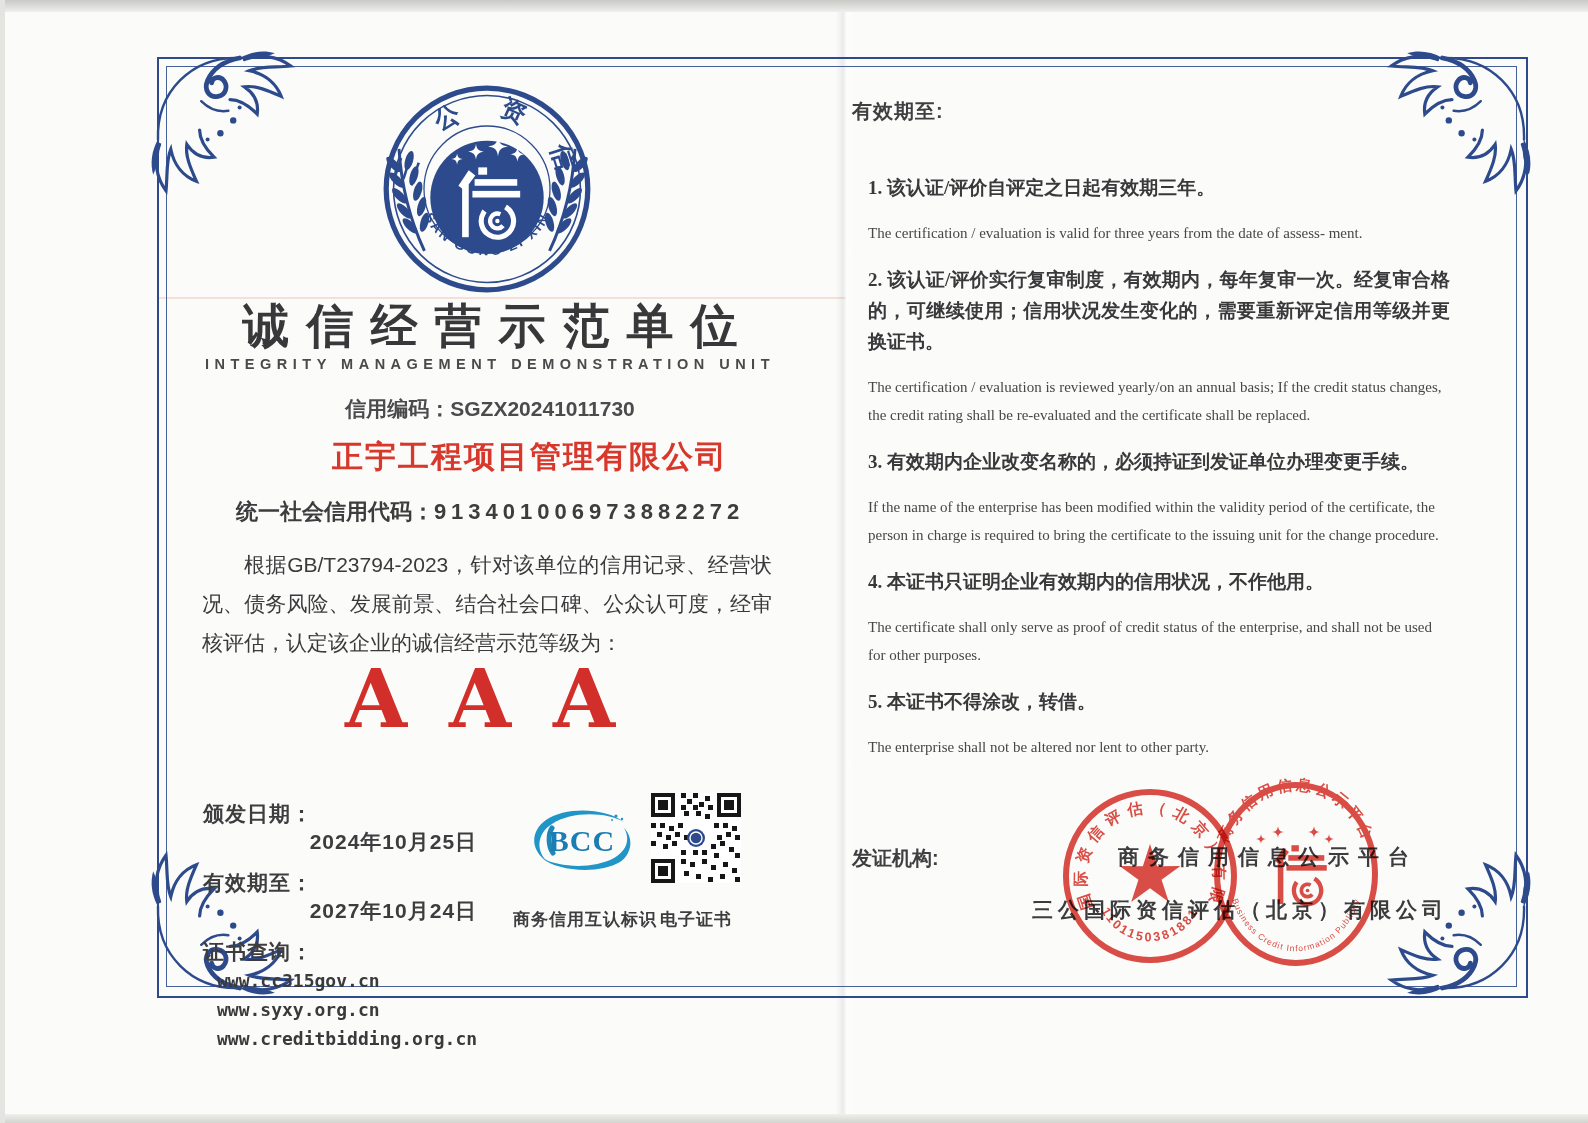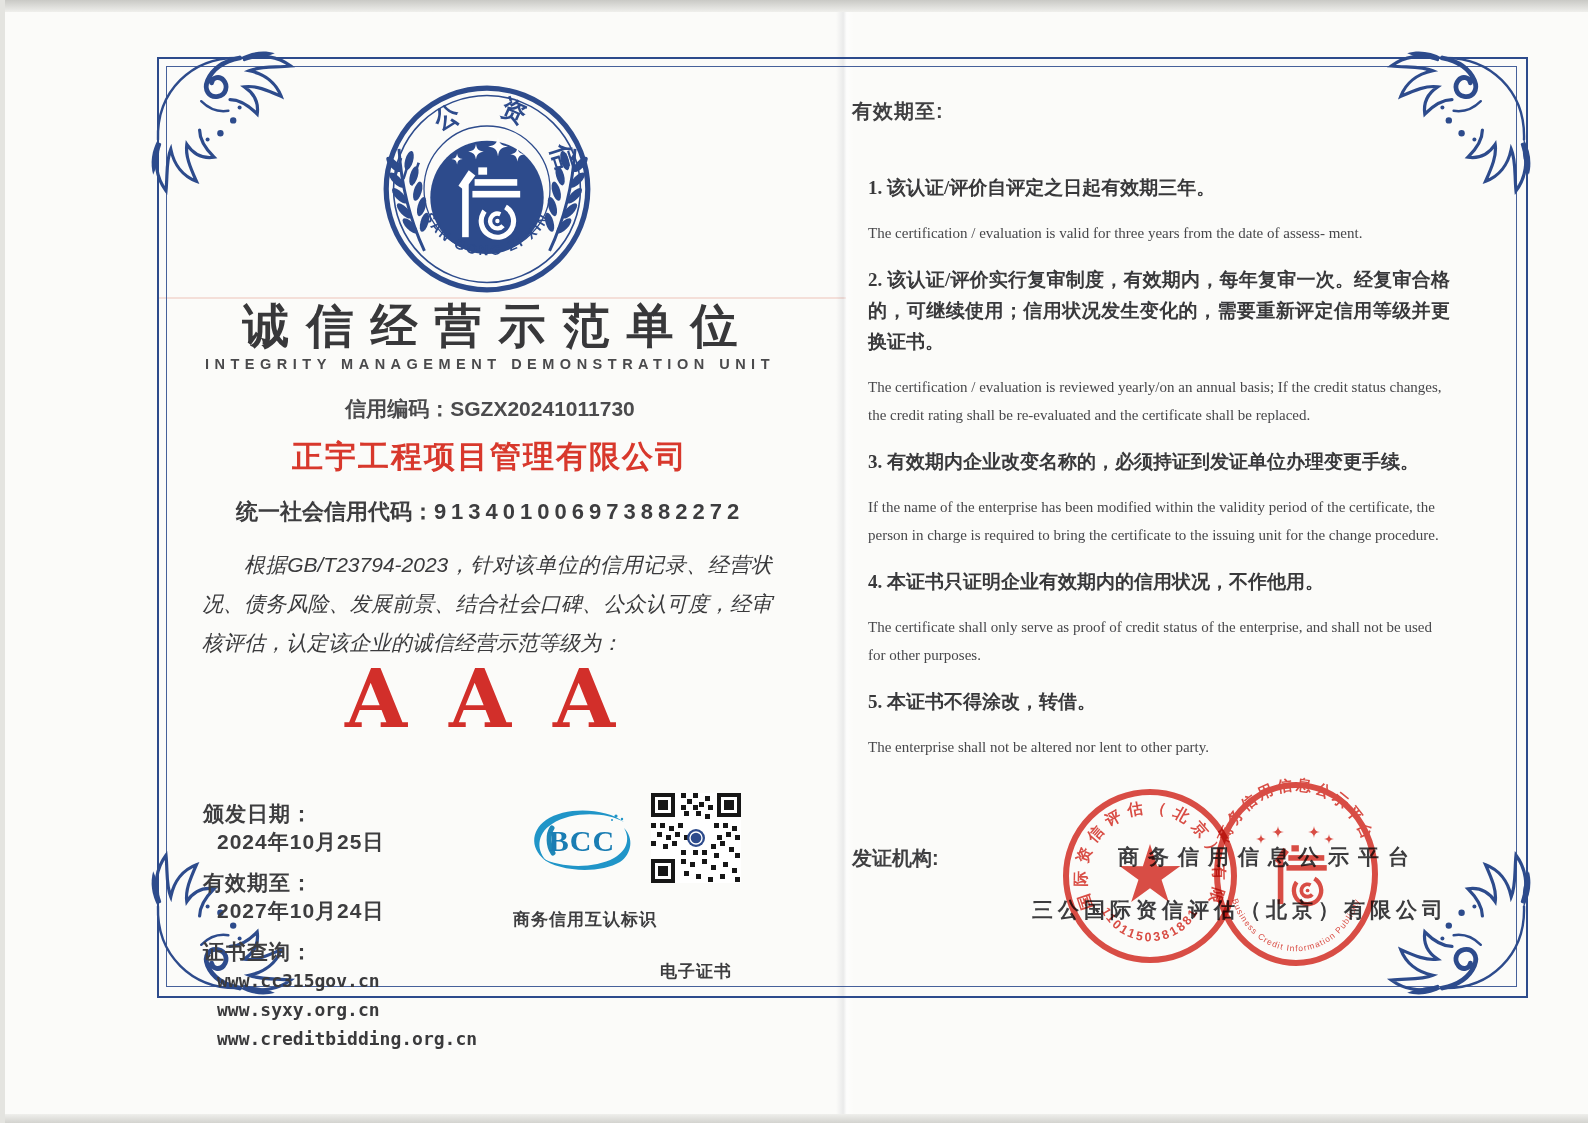--- a/index.html
+++ b/index.html
@@ -30,40 +30,40 @@
   
   .logo{position:absolute;left:382px;top:84px;width:210px;height:210px;}
   .title-cn{position:absolute;left:160px;top:295px;width:660px;text-align:center;
             font-size:47px;font-weight:bold;color:#38383a;letter-spacing:17px;
             text-indent:17px;white-space:nowrap;}
   .title-en{position:absolute;left:160px;top:356px;width:660px;text-align:center;
             font-size:14.5px;font-weight:bold;color:#4a4a4c;letter-spacing:5.5px;white-space:nowrap;}
   .credit-line{position:absolute;left:160px;top:395px;width:660px;text-align:center;
                font-size:21px;color:#4b4b4d;font-weight:bold;}
   .company{position:absolute;left:160px;top:436px;width:660px;text-align:center;
-           font-size:31px;font-weight:bold;color:#d8382c;letter-spacing:2px;}
+           font-size:31px;font-weight:bold;color:#d8382c;letter-spacing:2px;padding-left:40px;}
   .uscc{position:absolute;left:160px;top:497px;width:660px;text-align:center;
         font-size:22px;font-weight:bold;color:#3d3d3f;}
   .uscc .val{letter-spacing:5px;}
   .body-par{position:absolute;left:202px;top:545px;width:570px;font-size:21px;
-            line-height:39px;color:#3a3a3c;text-align:justify;text-indent:2em;font-weight:500;font-style:italic;}
+            line-height:39px;color:#3a3a3c;text-align:justify;text-indent:2em;font-weight:500;}
   .rating{position:absolute;left:160px;top:652px;width:640px;text-align:center;
           font-family:"DejaVu Serif",serif;font-size:80px;font-weight:bold;color:#d22f2a;
           letter-spacing:42px;text-indent:42px;}
   .info-rows{position:absolute;left:203px;top:800px;color:#3d3d3f;}
   .info-row{display:flex;margin-bottom:13px;font-size:21px;font-weight:bold;flex-direction:column;}
   .info-row .lbl{width:118px;letter-spacing:1px;flex:none;}
-  .info-row .val{margin-left:14px;letter-spacing:1px;}
+  .info-row .val{margin-left:14px;letter-spacing:1px;text-align:right;}
   .url-list{margin-left:14px;font-family:"DejaVu Sans Mono",monospace;font-weight:bold;
             font-size:18px;line-height:29px;color:#3a3a3c;}
   .bcc{position:absolute;left:528px;top:806px;width:108px;height:70px;}
   .bcc-label{position:absolute;left:505px;top:908px;width:160px;text-align:center;
              font-size:17px;color:#3d3d3f;font-weight:bold;letter-spacing:1px;}
   .qr{position:absolute;left:651px;top:793px;width:90px;height:90px;}
-  .qr-label{position:absolute;left:641px;top:960px;width:110px;text-align:center;
+  .qr-label{position:absolute;left:641px;top:908px;width:110px;text-align:center;
             font-size:17px;color:#3d3d3f;font-weight:bold;letter-spacing:1px;}
 
   
   .notes-heading{position:absolute;left:852px;top:98px;font-size:20px;color:#3f3f41;
                  font-weight:bold;letter-spacing:1px;}
   .notes{position:absolute;left:852px;top:156px;width:614px;}
   .notes p{margin:16px;font-family:Liberation Serif, serif;}
   .note-cn{font-size:19px;line-height:31px;color:#39393b;font-weight:600;text-align:justify;}
   .note-en{font-family:"DejaVu Sans Mono",monospace;font-size:15px;line-height:28.5px;
            color:#47474a;text-align:left;}

